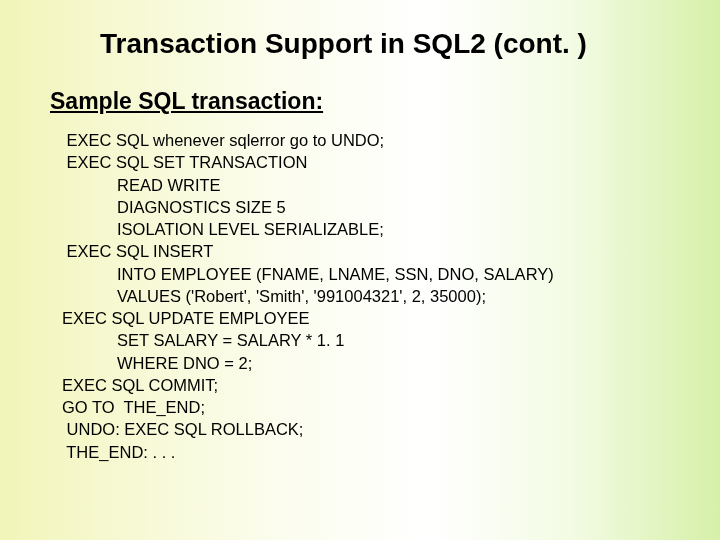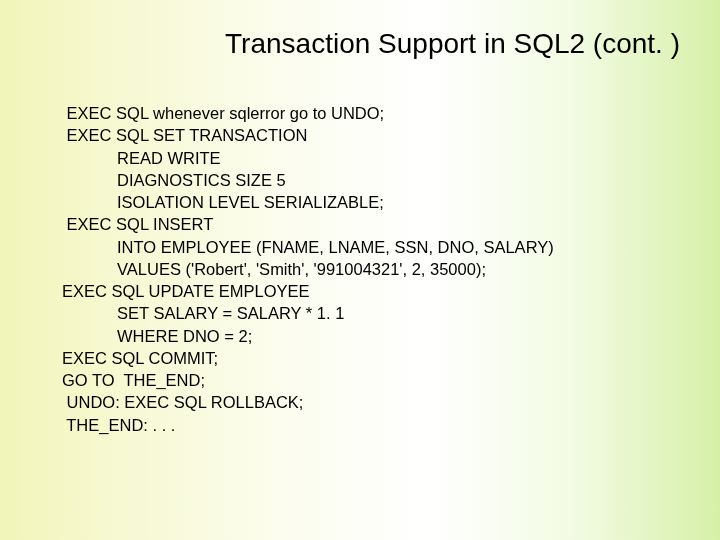--- a/index.html
+++ b/index.html
@@ -19,43 +19,44 @@
       #d6f0a8 100%);
     font-family: Arial, Helvetica, sans-serif;
     color: #000;
   }
   .slide {
     padding: 18px 40px 0 40px;
     box-sizing: border-box;
   }
   .title {
     font-size: 28px;
-    font-weight: normal;
-    text-align: right;
-    margin: 10px 0 42px 60px;
+    font-weight: bold;
+    text-align: left;
+    margin: 10px 0 28px 60px;
   }
   .subtitle {
     font-size: 23px;
     font-weight: bold;
     text-decoration: underline;
     margin: 0 0 14px 10px;
   }
   .code {
     font-size: 16.5px;
     line-height: 1.35;
     white-space: pre;
     margin-left: 22px;
     font-family: Arial, Helvetica, sans-serif;
   }
 </style>
 </head>
 <body>
 
 <div class="slide">
   <div class="title">Transaction Support in SQL2 (cont. )</div>
+  <div class="subtitle">Sample SQL transaction:</div>
   <div class="code"> EXEC SQL whenever sqlerror go to UNDO;
  EXEC SQL SET TRANSACTION
             READ WRITE
             DIAGNOSTICS SIZE 5
             ISOLATION LEVEL SERIALIZABLE;
  EXEC SQL INSERT
             INTO EMPLOYEE (FNAME, LNAME, SSN, DNO, SALARY)
             VALUES ('Robert', 'Smith', '991004321', 2, 35000);
 EXEC SQL UPDATE EMPLOYEE
             SET SALARY = SALARY * 1. 1

